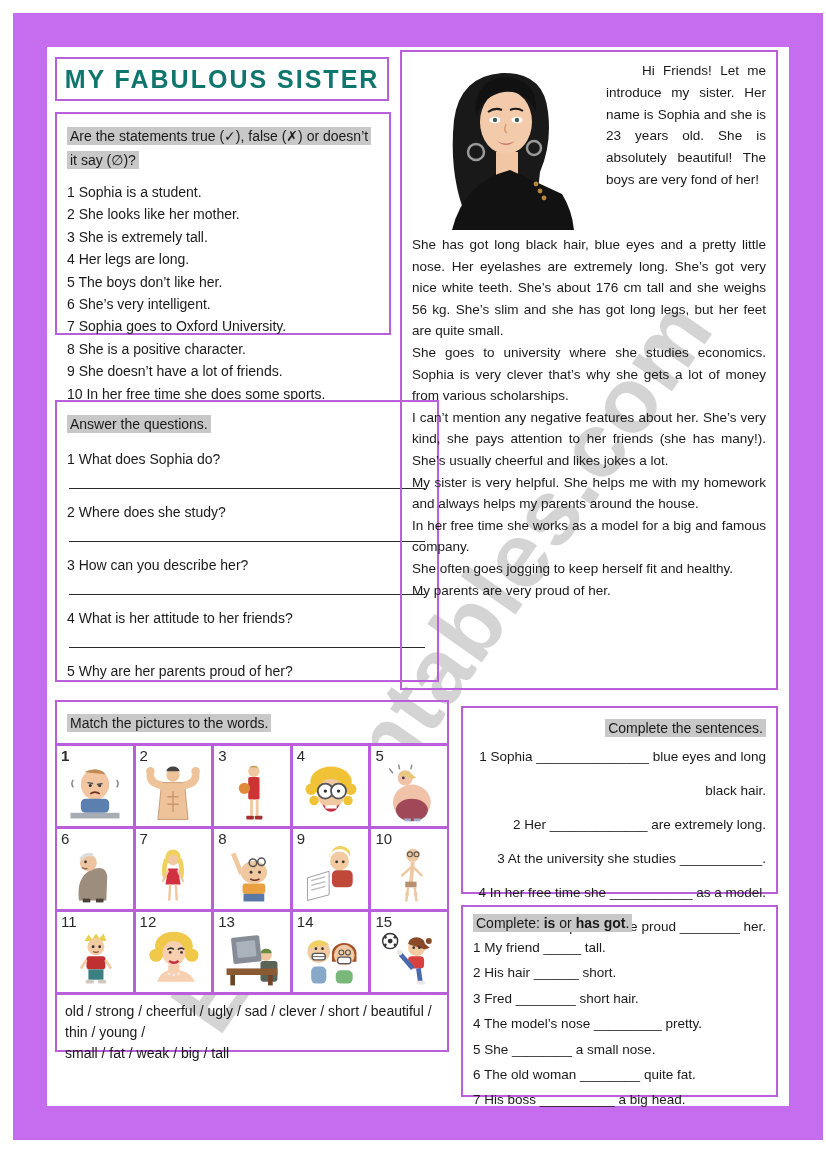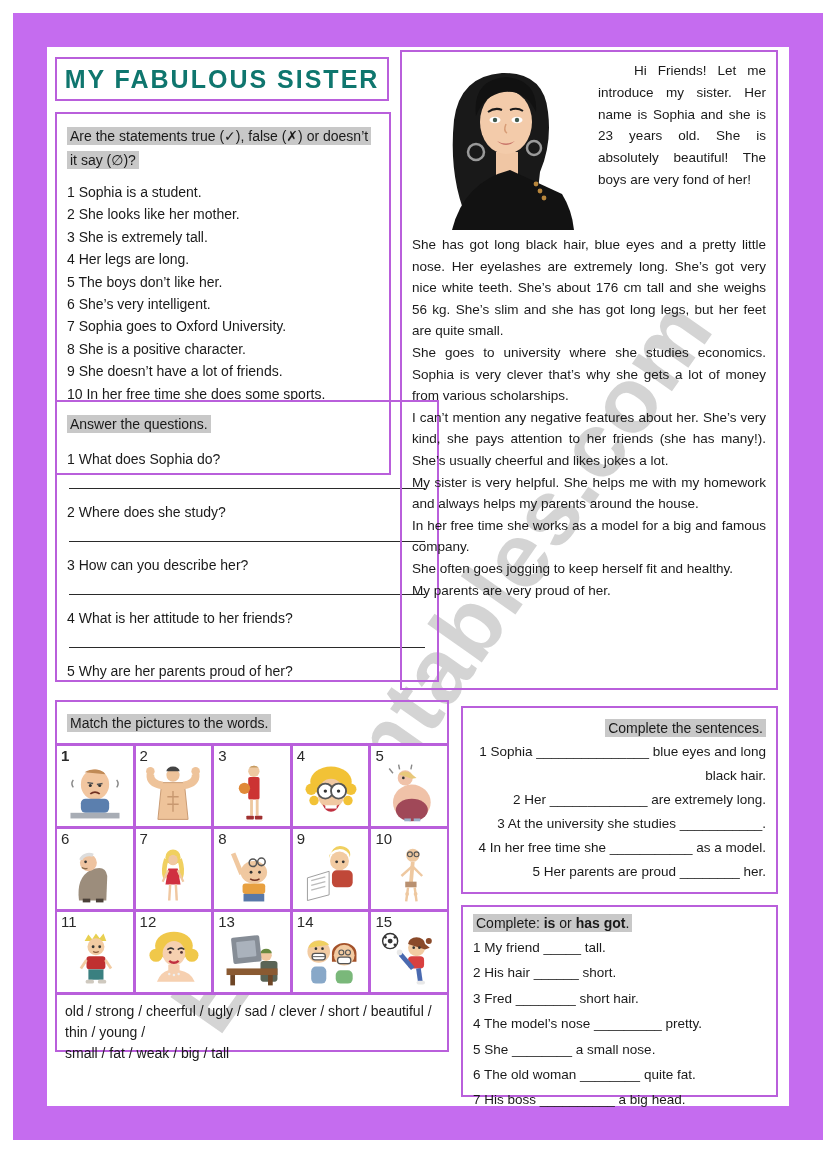--- a/index.html
+++ b/index.html
@@ -6,45 +6,45 @@
   .canvas{position:relative;width:826px;height:1169px;background:#fff;overflow:hidden;
           font-family:"Liberation Sans","DejaVu Sans",sans-serif;color:#1a1a1a;}
   .frame{position:absolute;left:13px;top:13px;width:810px;height:1127px;
          border:34px solid #c56cef;box-sizing:border-box;pointer-events:none;}
   .watermark{position:absolute;left:150px;top:990px;transform:rotate(-55deg);transform-origin:0 0;
              font-size:92px;font-weight:bold;letter-spacing:2px;color:#8f8f8f;opacity:.38;
              white-space:nowrap;z-index:0;}
   .box{position:absolute;border:2.5px solid #b95fdb;box-sizing:border-box;background:transparent;}
   .title-box{left:55px;top:57px;width:334px;height:44px;display:flex;align-items:center;justify-content:center;}
   .title{font-size:25px;font-weight:bold;letter-spacing:2px;color:#0f766e;}
-  .stmts-box{left:55px;top:112px;width:336px;height:363px;padding:10px 10px;}
+  .stmts-box{left:55px;top:112px;width:336px;height:223px;padding:10px 10px;}
   .ans-box{left:55px;top:400px;width:384px;height:282px;padding:10px 10px;}
   .right-box{left:400px;top:50px;width:378px;height:640px;padding:8px 10px;}
   .match-box{left:55px;top:700px;width:394px;height:352px;}
   .comp1-box{left:461px;top:706px;width:317px;height:188px;padding:8px 10px;text-align:right;}
   .comp2-box{left:461px;top:905px;width:317px;height:192px;padding:4px 10px;}
   .hl{background:#c8c8c8;padding:1px 3px;box-decoration-break:clone;-webkit-box-decoration-break:clone;
       font-size:14px;line-height:24px;}
   .stmt{font-size:14px;line-height:22.4px;}
   .stmts-head{margin-bottom:9px;}
   .q{font-size:14px;margin-top:15px;}
   .blank-line{height:14px;border-bottom:1.6px solid #2a2a2a;margin:7px 2px 0 2px;}
-  .intro-row{display:flex;gap:8px;}
+  .intro-row{display:flex;gap:16px;}
   .portrait{flex:0 0 178px;}
   .intro{flex:1;font-size:13.5px;line-height:21.8px;text-align:justify;text-indent:36px;margin:0;}
   .para{font-size:13.5px;line-height:21.6px;text-align:justify;margin:0;}
   .match-head{padding:9px 0 8px 10px;}
   .grid{display:grid;grid-template-columns:repeat(5,1fr);grid-auto-rows:80px;gap:3px;
         background:#b95fdb;border-top:3px solid #b95fdb;border-bottom:3px solid #b95fdb;}
   .cell{background:#fff;position:relative;display:flex;align-items:flex-end;justify-content:center;}
   .cellnum{position:absolute;left:4px;top:1px;font-size:15px;color:#2a2a2a;}
   .cell:first-child .cellnum{font-weight:bold;}
   .cell svg{margin-bottom:2px;}
   .words{padding:6px 8px 4px 8px;text-align:left;font-size:14px;line-height:21px;}
-  .citem{font-size:13.5px;line-height:24px;}
+  .citem{font-size:13.5px;line-height:34px;}
   .c2item{font-size:13.5px;line-height:25.4px;}
 </style>
 </head>
 <body>
 
 <div class="canvas">
 
   <div class="watermark">ESLprintables.com</div>
   <div class="frame"></div>
 

